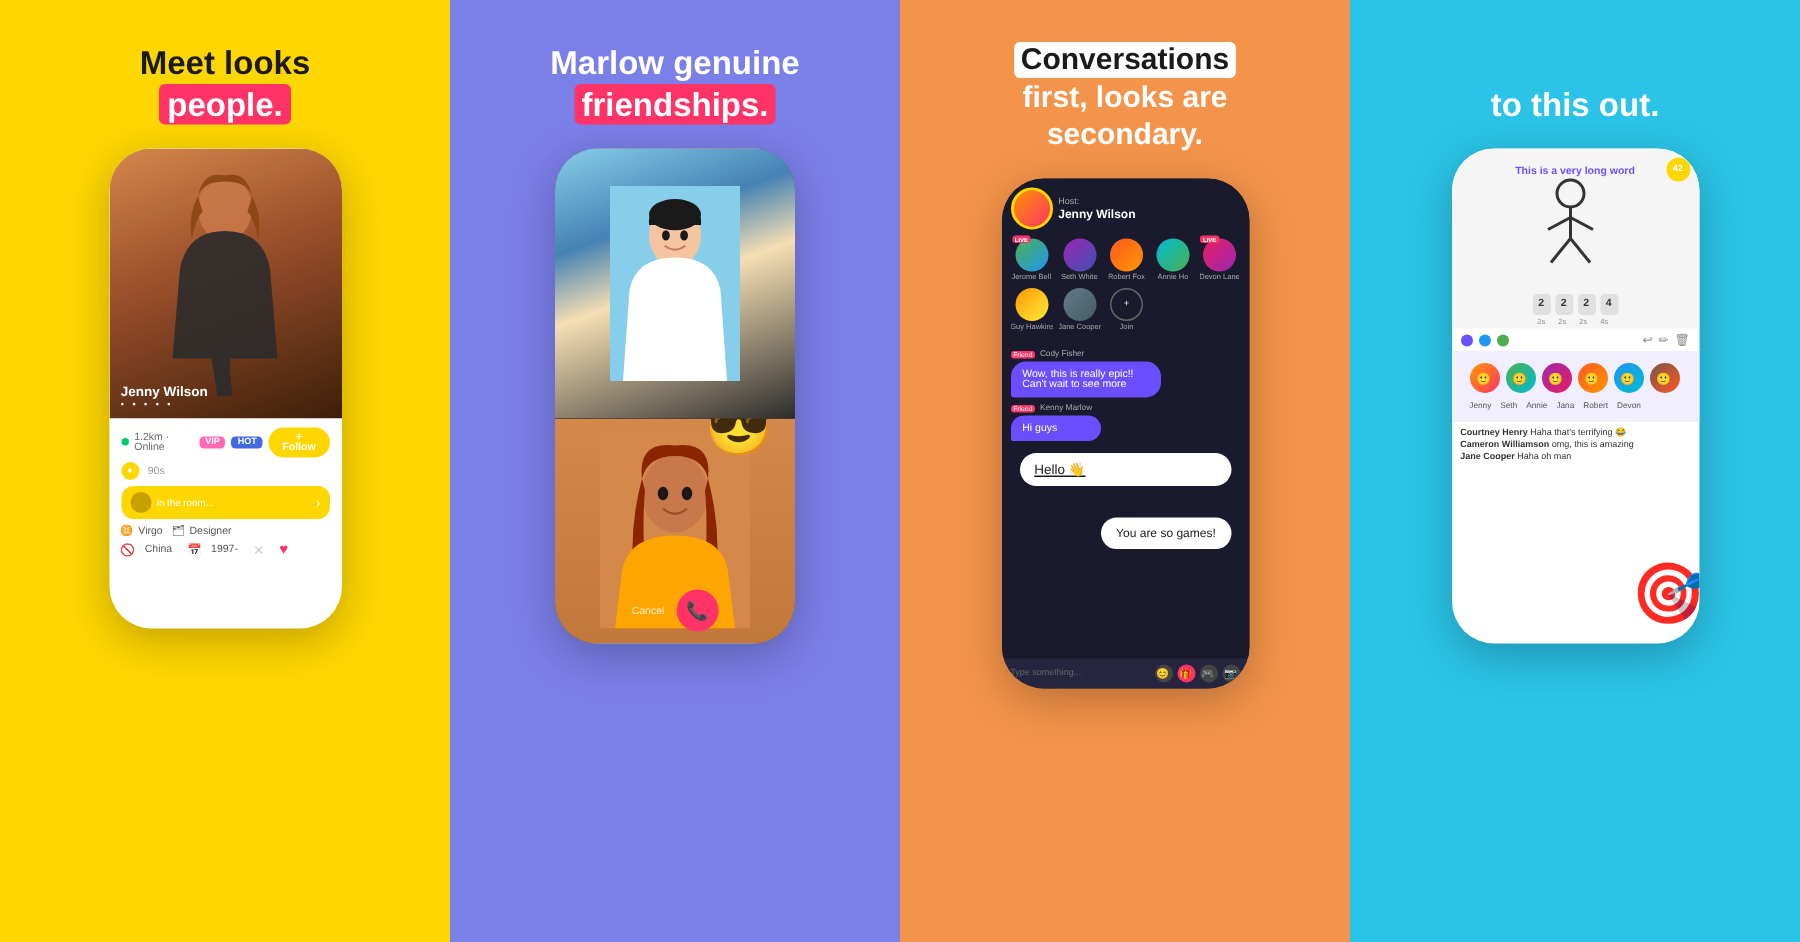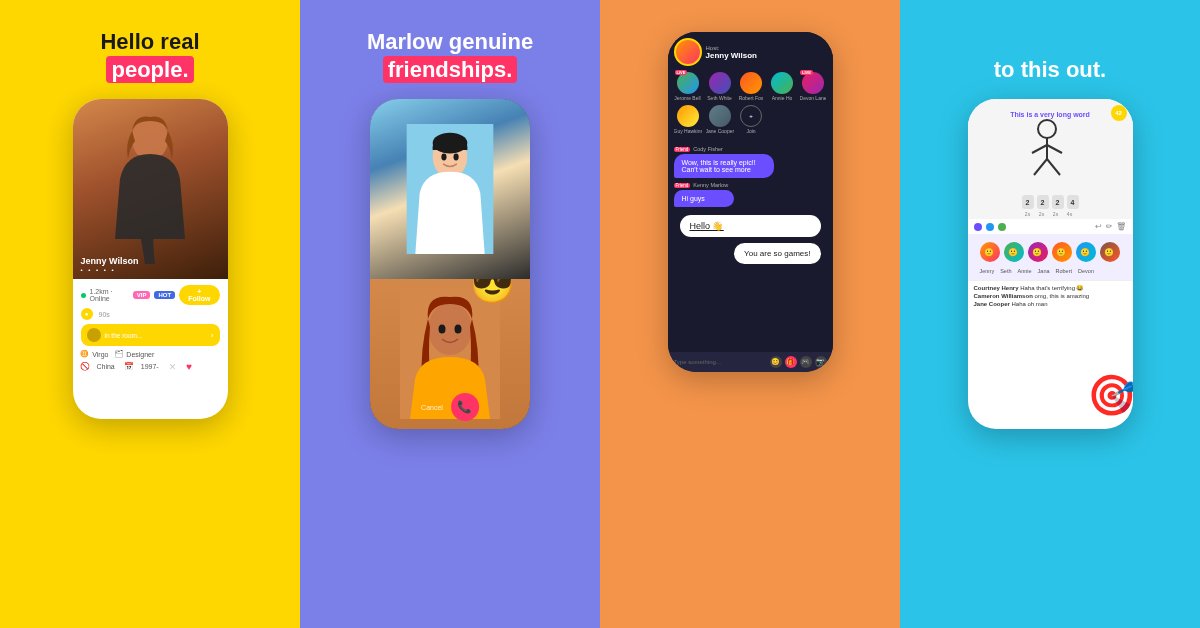--- a/index.html
+++ b/index.html
@@ -413,21 +413,21 @@
 
     .hello-bubble {
       background: #fff;
       border-radius: 12px;
       padding: 6px 10px;
       font-size: 9px;
       color: #1a1a1a;
       display: inline-flex;
       align-items: center;
       gap: 4px;
-      margin-bottom: 3px;
+      margin-bottom: 18px;
       text-decoration: underline;
     }
     .cool-bubble {
       background: #fff;
       border-radius: 12px;
       padding: 6px 10px;
       font-size: 8px;
       color: #1a1a1a;
       margin-left: auto;
       display: inline-block;
@@ -644,21 +644,21 @@
     .sp-3 { background: linear-gradient(135deg, #9C27B0, #E91E63); }
     .sp-4 { background: linear-gradient(135deg, #FF5722, #FF9800); }
     .sp-5 { background: linear-gradient(135deg, #2196F3, #00BCD4); }
     .sp-6 { background: linear-gradient(135deg, #795548, #FF5722); }
   </style>
 </head>
 <body>
 
 <div class="panel panel-1">
   <div class="panel-title">
-    <span>Hello real</span><br>
+    <span>Meet looks</span><br>
     <span class="highlight">people.</span>
   </div>
 
   <div class="phone phone-1">
 
     <div class="photo-area">
       <div class="photo-person">
         <svg class="person-svg" viewBox="0 0 80 160">
           <ellipse cx="40" cy="30" rx="18" ry="22" fill="#c8784a"></ellipse>
           <path d="M10 70 Q15 45 40 45 Q65 45 70 70 L75 130 L5 130 Z" fill="#2c2c2c"></path>
@@ -772,20 +772,25 @@
         <div class="call-controls">
           <span class="call-label">Cancel</span>
           <div class="end-call-btn">📞</div>
         </div>
       </div>
     </div>
   </div>
 </div>
 
 <div class="panel panel-3">
+  <div class="panel-title">
+    <span class="highlight">Conversations</span><br>
+    <span>first, looks are</span><br>
+    <span>secondary.</span>
+  </div>
 
   <div class="phone phone-3" style="display:flex;flex-direction:column;">
 
     <div class="chat-header">
       <div class="host-row">
         <div class="host-avatar grid-avt-1"></div>
         <div>
           <div class="host-label">Host:</div>
           <div class="host-name">Jenny Wilson</div>
         </div>

